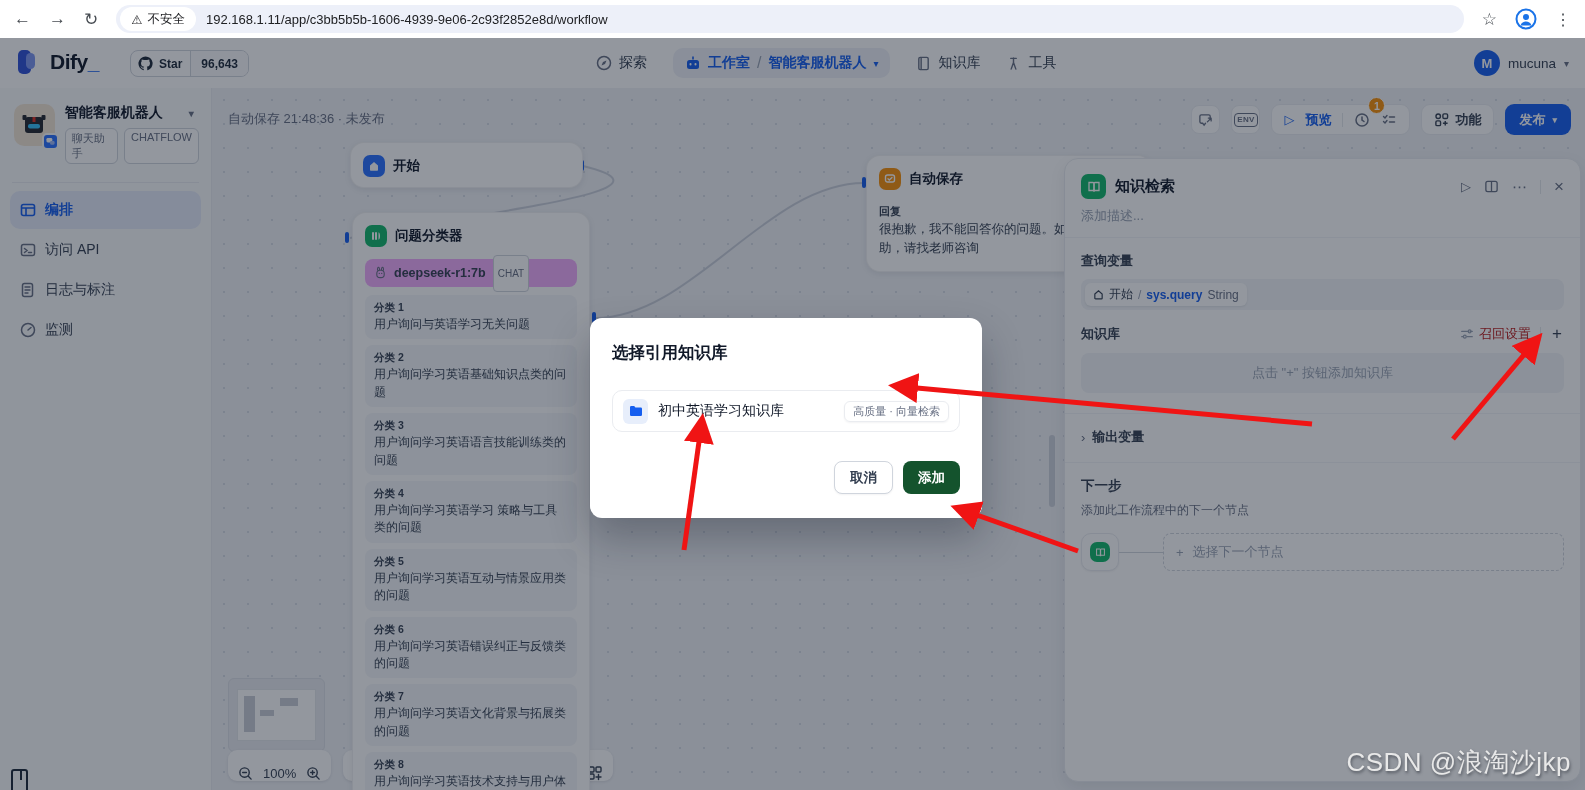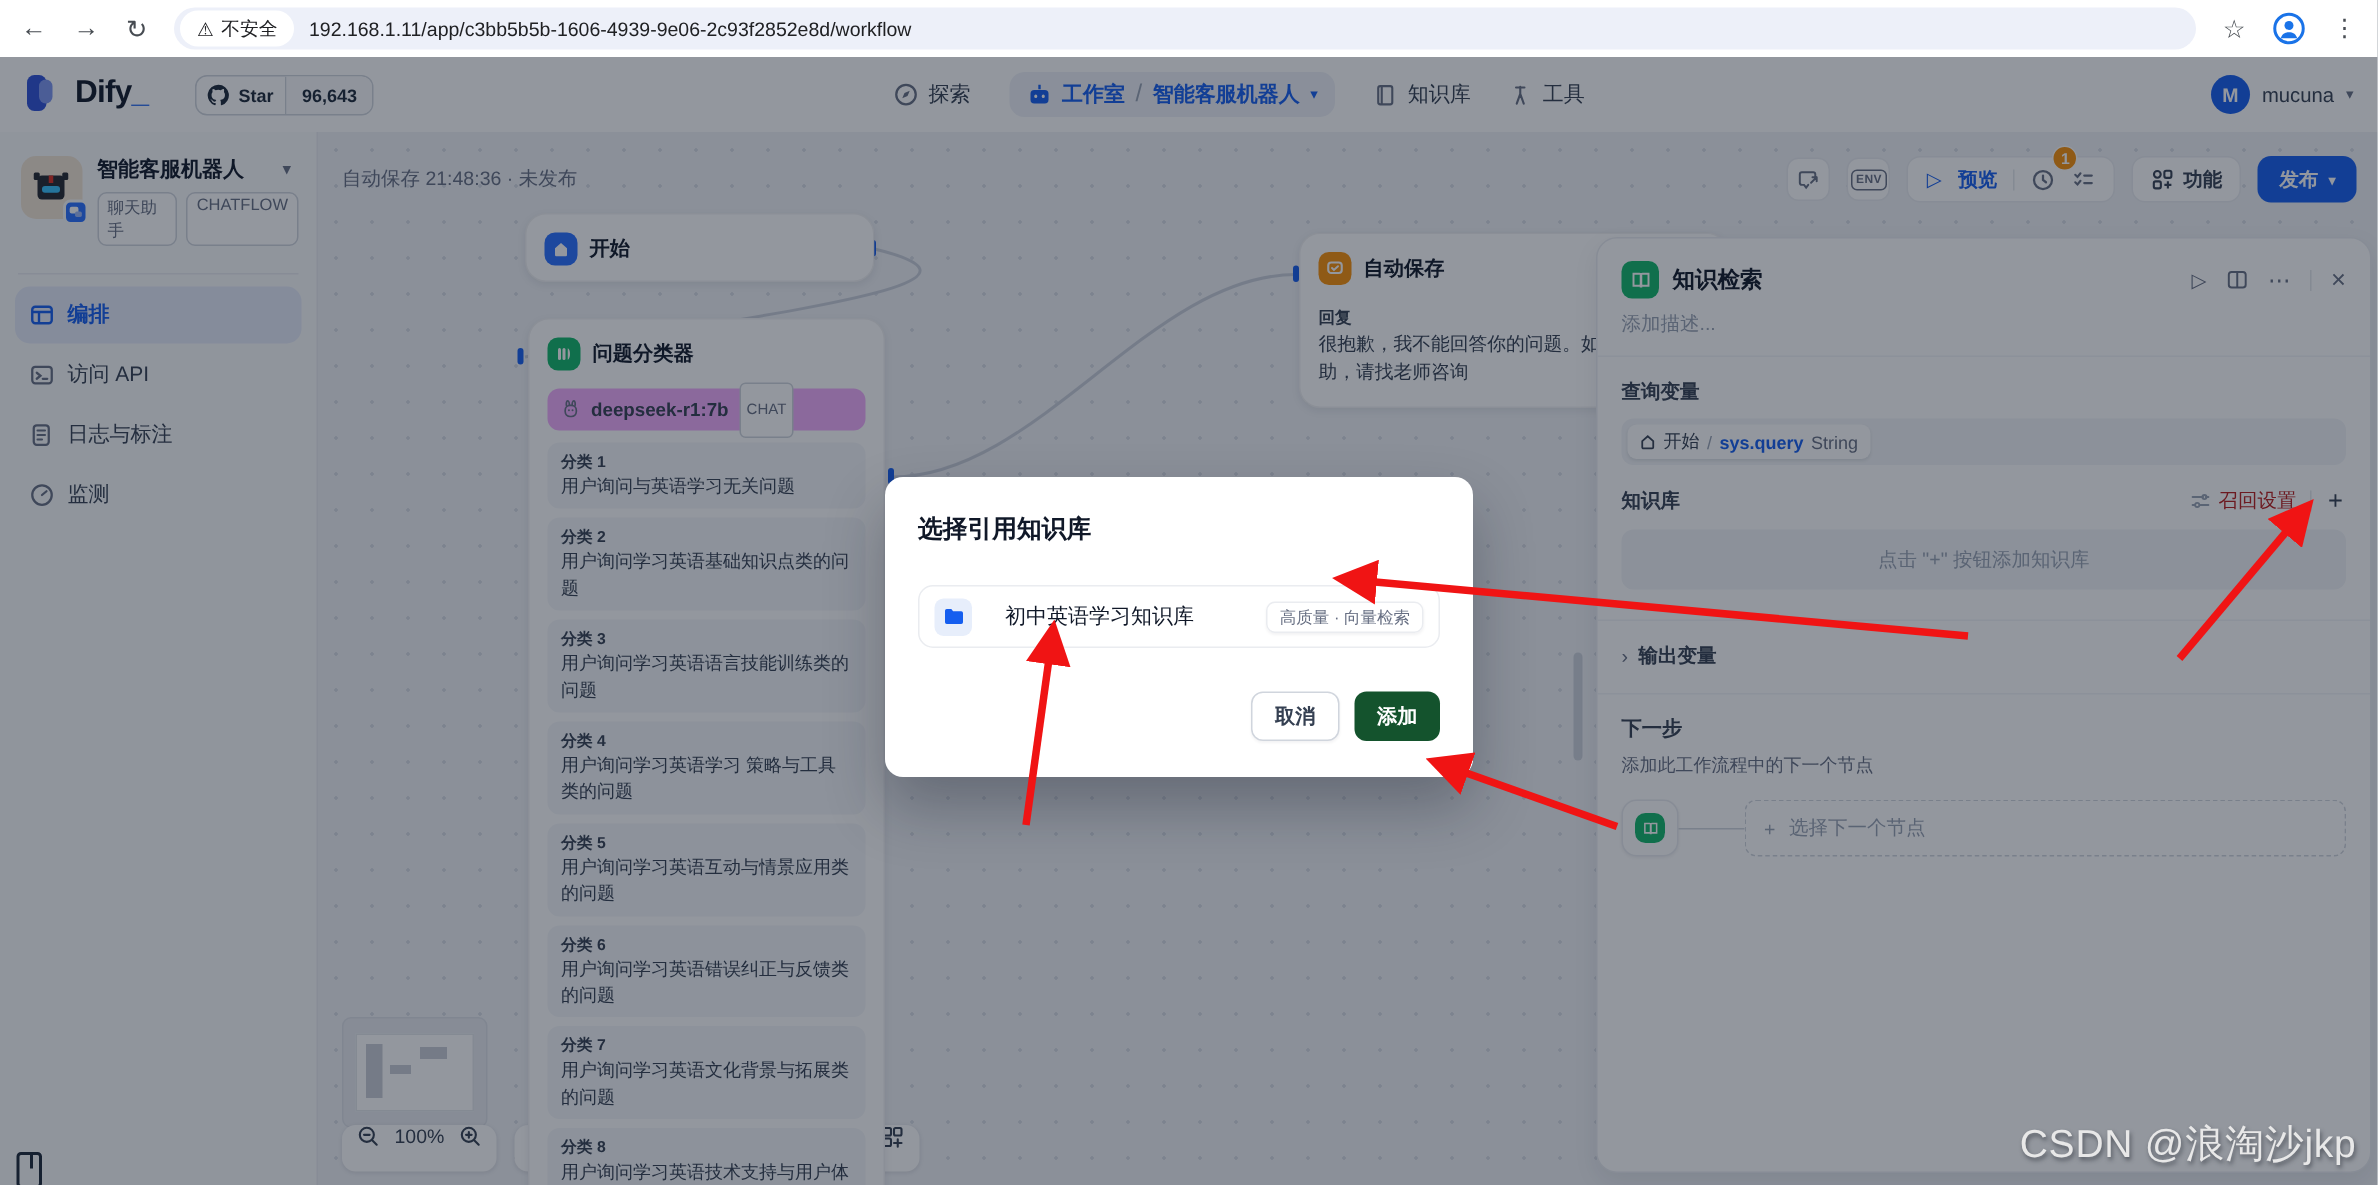--- a/index.html
+++ b/index.html
@@ -70,21 +70,21 @@
   .cls-item .ds { font-size:12px; color:#354052; line-height:1.45; margin-top:1px; }
   .ans-field { margin:2px 12px 10px; }
   .ans-field .lb { font-size:11px; font-weight:bold; color:#354052; }
   .ans-field .tx { font-size:12.5px; color:#354052; line-height:1.55; margin-top:1px; }
 
   .minimap { position:absolute; left:16px; top:590px; width:97px; height:74px; background:#E9EBF0; border:1px solid #DDE0E7; border-radius:6px; padding:10px 8px; }
   .mm-inner { width:100%; height:100%; background:#fff; border:1px solid #E4E7EC; position:relative; }
   .mm-b { position:absolute; background:#C9CDD6; }
 
   .wf-toolbar { position:absolute; left:16px; top:662px; display:flex; gap:12px; }
-  .tb-grp { height:31px; background:#fff; border-radius:9px; box-shadow:0 1px 3px rgba(16,24,40,.1); display:flex; align-items:flex-start; gap:10px; padding:0 10px; color:#354052; font-size:13px; }
+  .tb-grp { height:31px; background:#fff; border-radius:9px; box-shadow:0 1px 3px rgba(16,24,40,.1); display:flex; align-items:flex-end; gap:10px; padding:0 10px; color:#354052; font-size:13px; }
   .zoom-val { font-weight:normal; color:#354052; }
   .tb-txt { font-size:16px; color:#354052; }
   .tb-txt.dis { color:#B9BfCB; }
   .hand-act { background:#E1EAFD; border-radius:7px; width:25px; height:25px; display:flex; align-items:center; justify-content:center; }
 
   .scroll-thumb { position:absolute; left:837px; top:347px; width:6px; height:72px; background:#CDD2DB; border-radius:3px; }
 
   
   .panel { position:absolute; left:1064px; top:158px; width:517px; bottom:8px; background:#fff; border:1px solid #EAECF0; border-radius:14px; box-shadow:0 6px 16px rgba(16,24,40,.08); z-index:5; }
   .p-head { display:flex; align-items:center; gap:9px; padding:15px 16px 4px; }
@@ -109,21 +109,21 @@
   .next-desc { margin-top:7px; font-size:12px; color:#676F83; }
   .next-row { margin-top:14px; display:flex; align-items:center; }
   .next-node { width:38px; height:38px; border:1px solid #EAECF0; border-radius:10px; background:#fff; box-shadow:0 1px 2px rgba(16,24,40,.06); display:flex; align-items:center; justify-content:center; }
   .next-link { width:44px; border-top:1px solid #D0D5DD; }
   .next-slot { flex:1; height:38px; border:1px dashed #D0D5DD; border-radius:8px; display:flex; align-items:center; gap:9px; padding:0 12px; font-size:13px; color:#98A2B3; }
 
   
   .dim { position:absolute; left:0; right:0; top:38px; bottom:0; background:rgba(16,24,40,.45); z-index:40; }
   .modal { position:absolute; left:590px; top:318px; width:392px; height:200px; background:#fff; border-radius:12px; box-shadow:0 20px 40px rgba(16,24,40,.3); z-index:60; }
   .m-title { position:absolute; left:22px; top:24px; font-size:16.5px; font-weight:bold; color:#101828; }
-  .m-item { position:absolute; left:22px; right:22px; top:72px; height:42px; border:1px solid #EAECF0; border-radius:10px; display:flex; align-items:center; gap:22px; padding:0 10px; background:#fff; }
+  .m-item { position:absolute; left:22px; right:22px; top:72px; height:42px; border:1px solid #EAECF0; border-radius:10px; display:flex; align-items:center; gap:10px; padding:0 10px; background:#fff; }
   .folder-box { width:25px; height:25px; border-radius:6px; background:#E7EEFB; display:flex; align-items:center; justify-content:center; }
   .m-kb-name { font-size:14px; color:#101828; }
   .m-tag { margin-left:auto; border:1px solid #EAECF0; border-radius:6px; padding:2px 8px; font-size:11px; color:#676F83; box-shadow:0 1px 2px rgba(16,24,40,.05); }
   .m-btns { position:absolute; right:22px; bottom:24px; display:flex; gap:10px; }
   .btn-cancel { height:33px; padding:0 15px; border:1px solid #D0D5DD; border-radius:8px; background:#fff; font-size:13.5px; font-weight:bold; color:#354052; display:flex; align-items:center; box-shadow:0 1px 2px rgba(16,24,40,.05); }
   .btn-add { height:33px; padding:0 15px; border-radius:8px; background:#14532d; font-size:13.5px; font-weight:bold; color:#fff; display:flex; align-items:center; }
   .arrows { position:absolute; inset:0; z-index:70; pointer-events:none; }
   .watermark { position:absolute; right:14px; bottom:10px; z-index:65; font-size:26px; color:#E8E8E8; text-shadow:1px 2px 3px rgba(50,55,65,.65); letter-spacing:.5px; }
 </style>
 </head>

